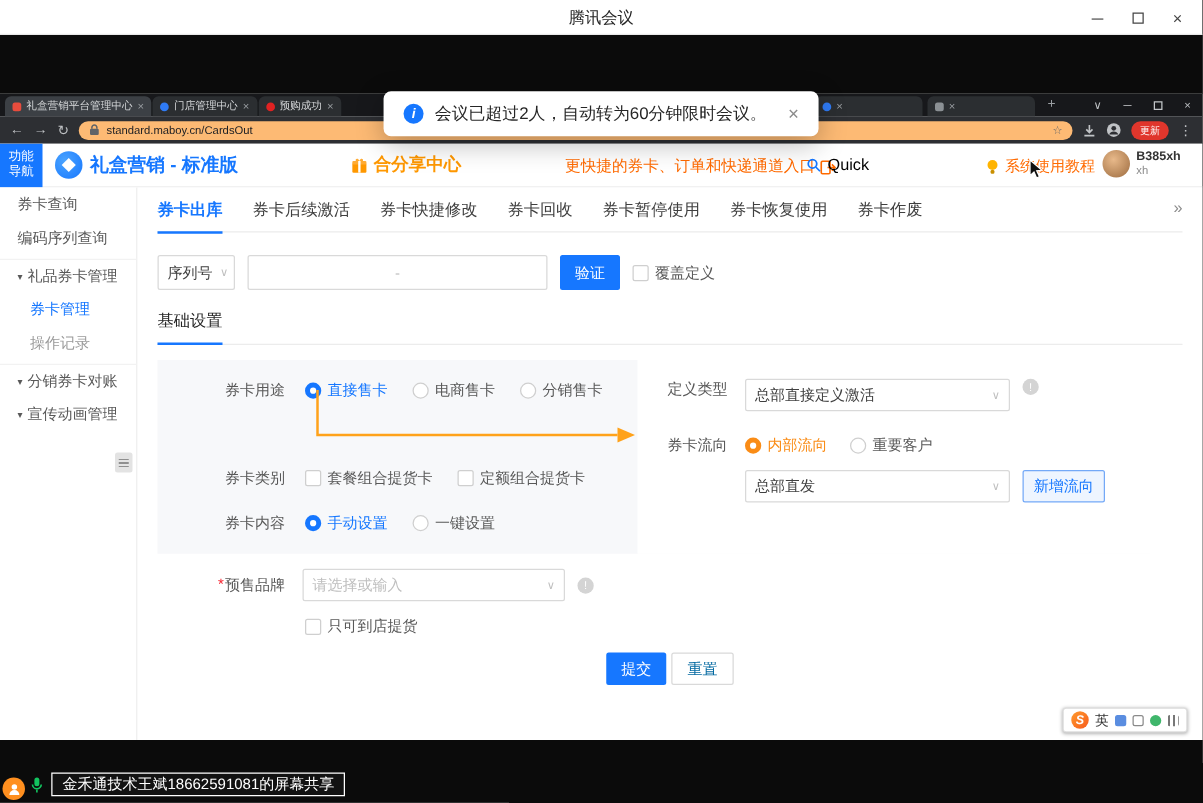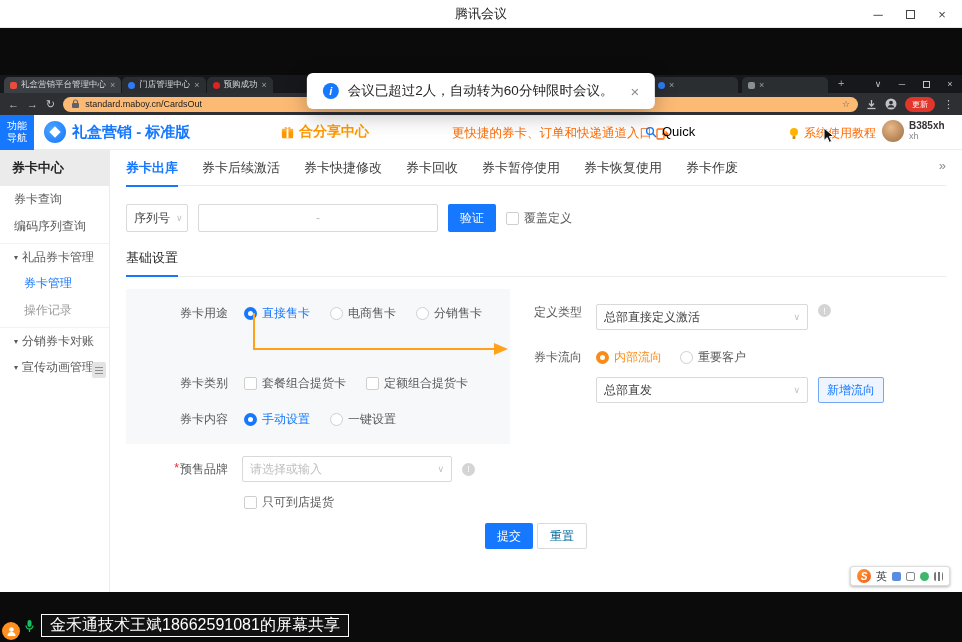--- a/index.html
+++ b/index.html
@@ -137,21 +137,21 @@
   .ime-lang{font-size:11px;color:#333}
   .ime-ico{width:9px;height:9px;border-radius:2px;display:inline-block}
   .i1{background:#5a8de0}
   .i2{border:1px solid #8a8a8a;background:#fff}
   .i3{background:#3fb66b;border-radius:50%}
   .i4{background:repeating-linear-gradient(90deg,#777 0 2px,transparent 2px 4px)}
 
   
   .sharer-avatar{position:absolute;left:2px;bottom:2px;width:18px;height:18px;border-radius:50%;background:#ff8f1f;display:flex;align-items:center;justify-content:center;z-index:45}
   .share-banner{position:absolute;left:24px;bottom:5px;display:flex;align-items:center;gap:6px;z-index:45}
-  .banner-box{border:1px solid #fff;color:#fff;font-size:16px;padding:0 8px;background:rgba(20,20,20,.85);white-space:nowrap}
+  .banner-box{border:1px solid #fff;color:#fff;font-size:12px;padding:0 8px;background:rgba(20,20,20,.85);white-space:nowrap}
 
   .cursor{position:absolute;left:823px;top:127px;z-index:60}
 </style>
 </head>
 <body>
 
 <div class="win">
 
   <div class="titlebar">
     <span class="tb-title">腾讯会议</span>
@@ -274,21 +274,20 @@
           <span class="uname">
             <b>B385xh</b>
             <i>xh</i>
           </span>
         </div>
       </div>
 
       <div class="content">
 
         <aside class="sidebar">
-          <div class="side-section">券卡中心</div>
           <div class="side-item">
               <span>券卡查询</span>
             </div>
           <div class="side-item">
               <span>编码序列查询</span>
             </div>
           <div class="side-item sep">
               <span class="tri">▾</span>
               <span>礼品券卡管理</span>
             </div>

